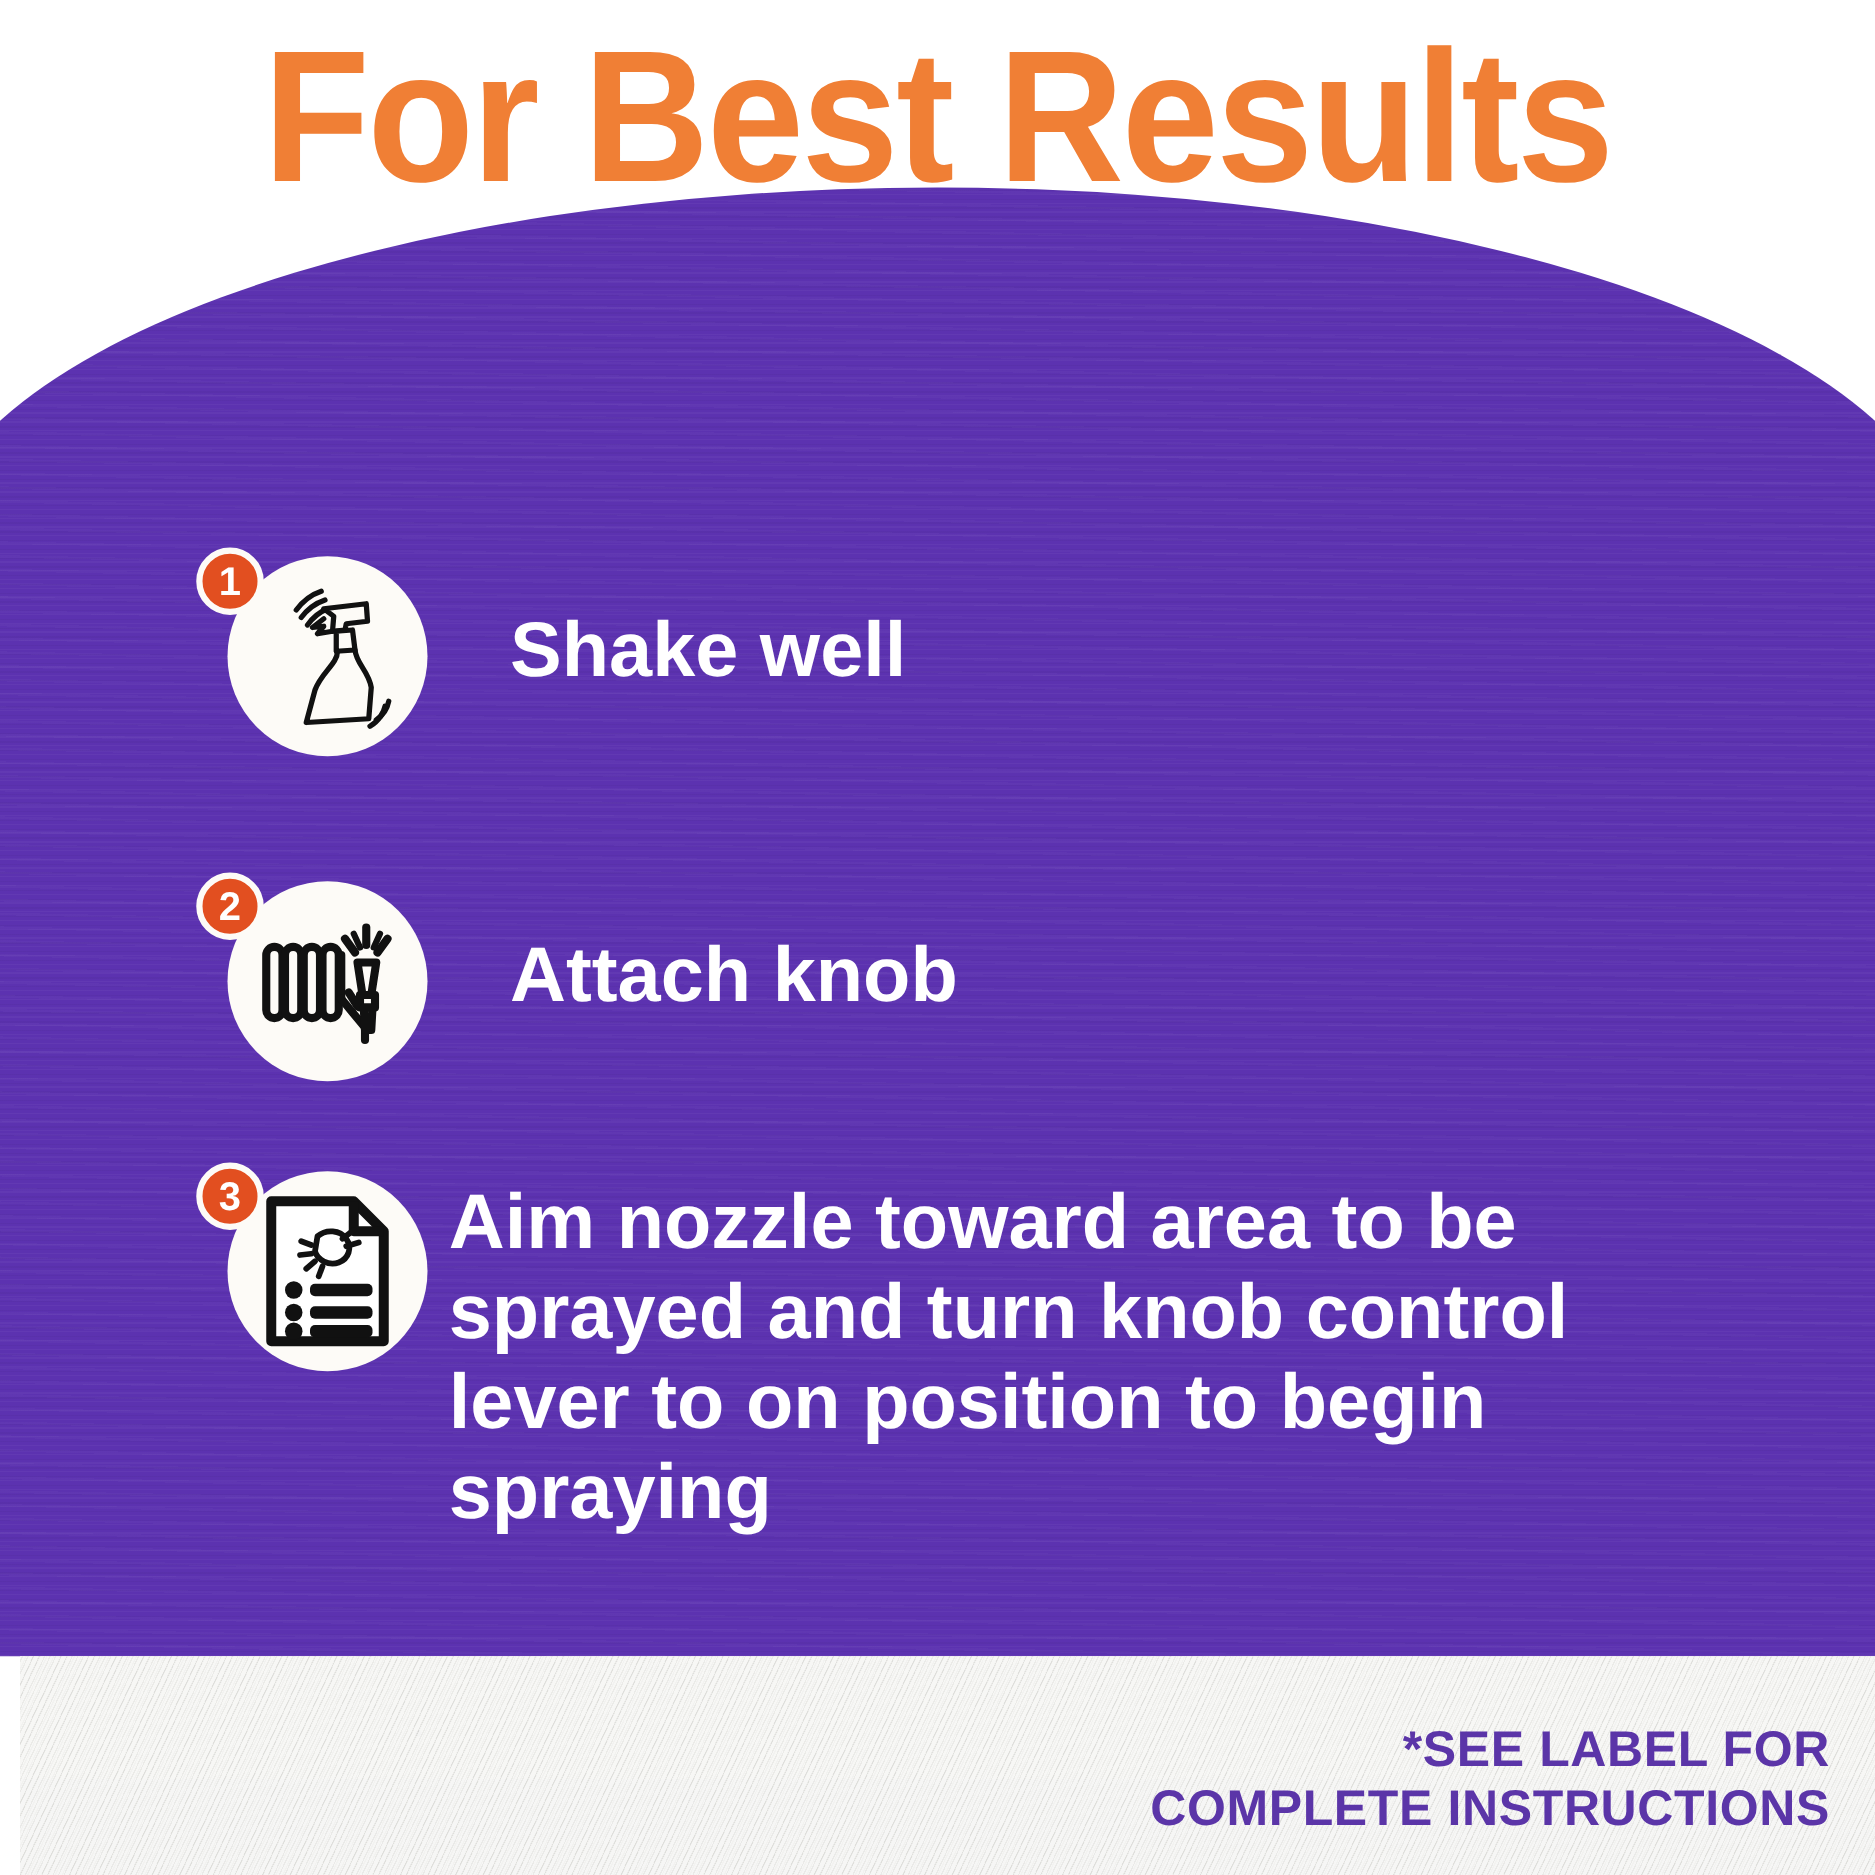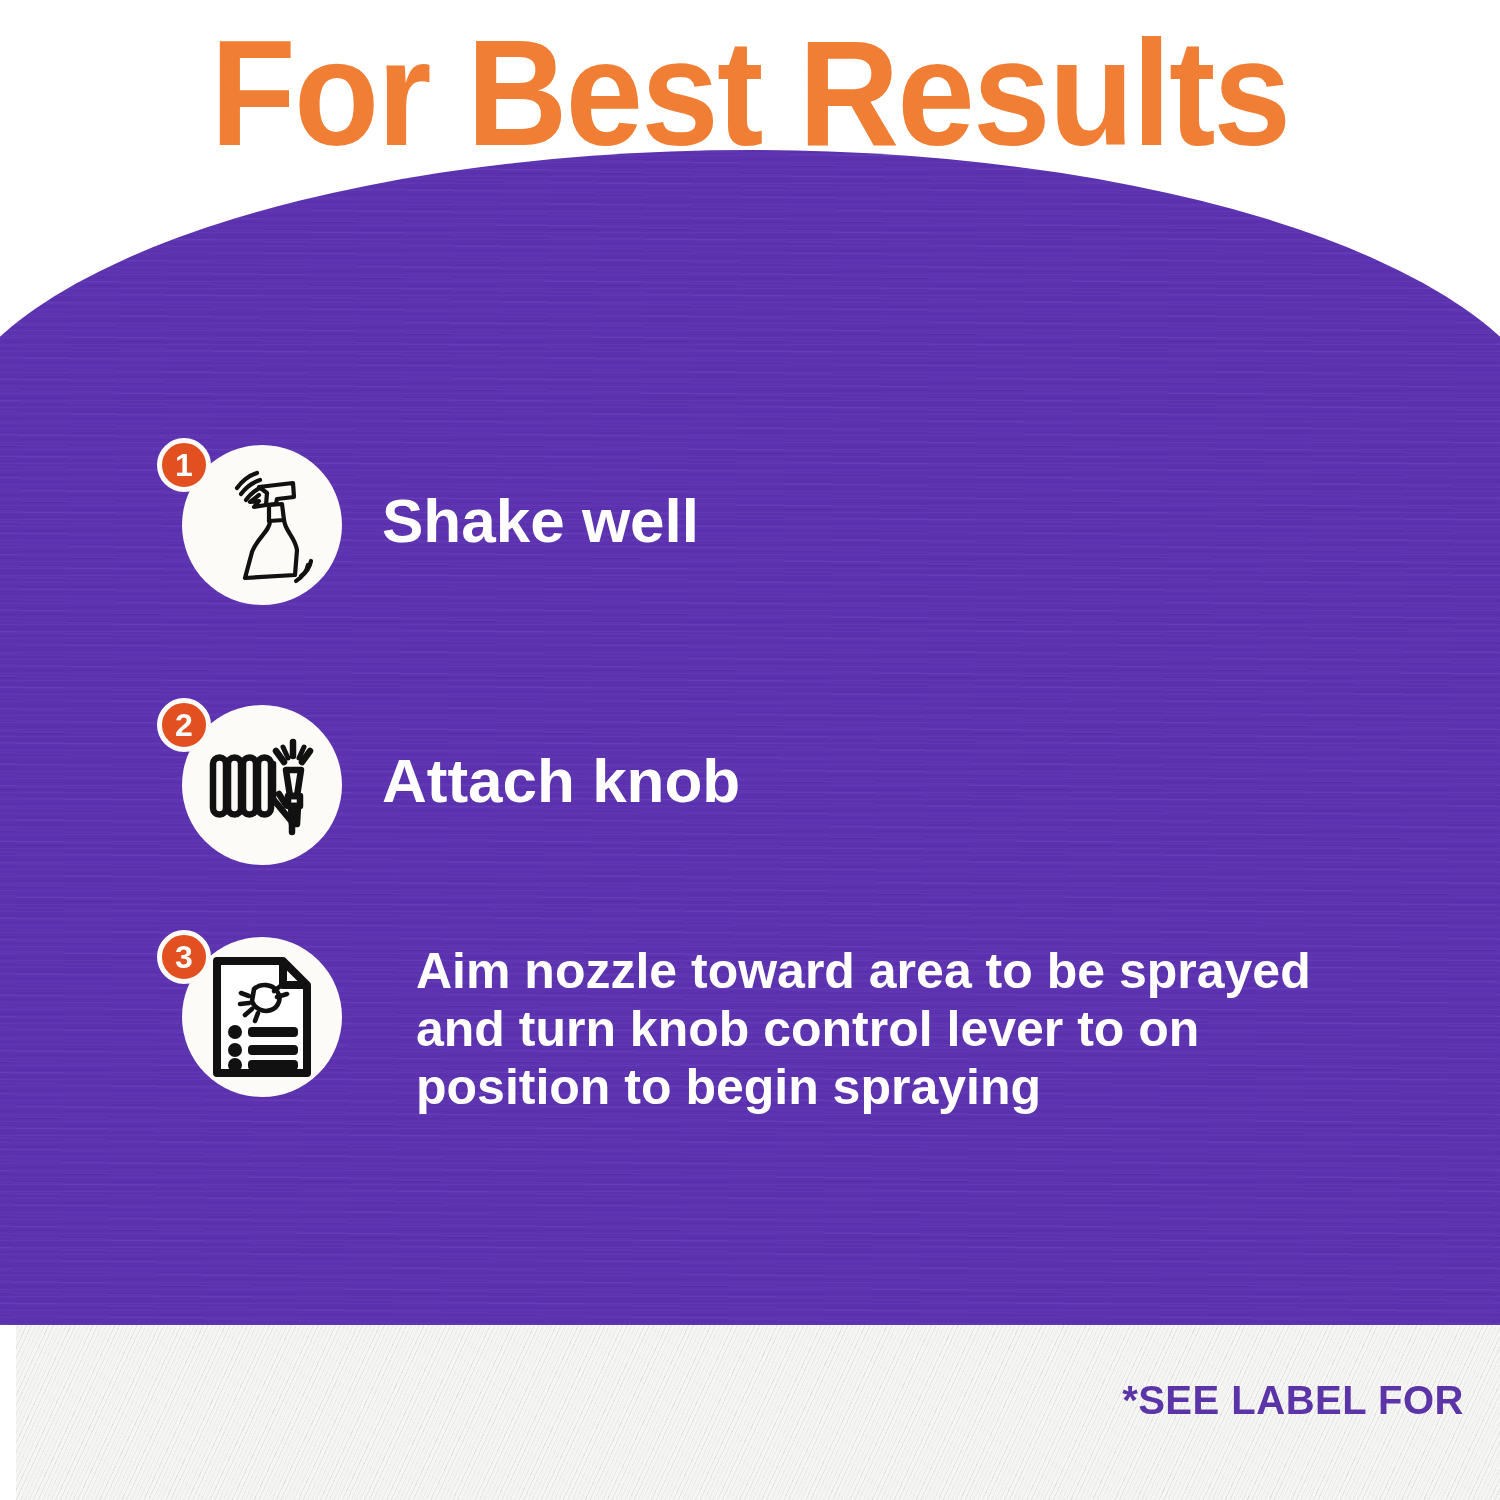--- a/index.html
+++ b/index.html
@@ -143,27 +143,27 @@
     color: #ffffff;
     font-family: "Liberation Sans Narrow", "Liberation Sans", sans-serif;
     font-weight: 700;
     font-size: 60px;
     line-height: 1.12;
     letter-spacing: 0px;
   }
   .step-1 .step-text,
   .step-2 .step-text {
     font-size: 62px;
-    margin-left: 62px;
+    margin-left: 88px;
     margin-top: 48px;
     white-space: nowrap;
   }
   .step-3 .step-text {
-    font-size: 50px;
-    margin-left: 96px;
+    font-size: 62px;
+    margin-left: 39px;
     margin-top: 12px;
     width: 900px;
     line-height: 1.16;
   }
 
   
   .bottom-strip {
     position: absolute;
     left: 16px;
     top: 1325px;
@@ -319,16 +319,17 @@
       </div>
       <div class="step-text">Aim nozzle toward area to be sprayed and turn knob control lever to on position to begin spraying</div>
     </div>
 
   </div>
 
   <div class="bottom-strip">
     <div class="bottom-texture"></div>
     <div class="footnote">
       <div>*SEE LABEL FOR</div>
+      <div>COMPLETE INSTRUCTIONS</div>
     </div>
   </div>
 
 </div>
 
 </body></html>

